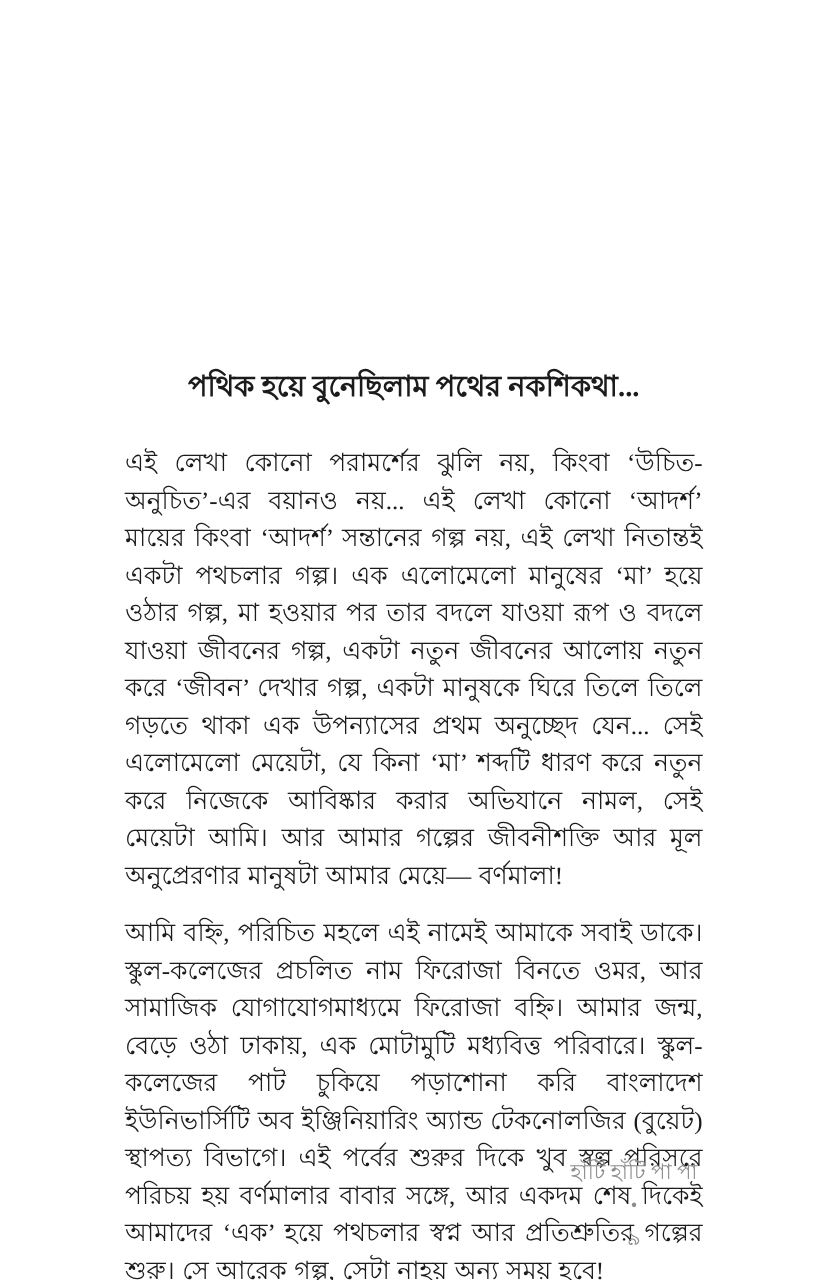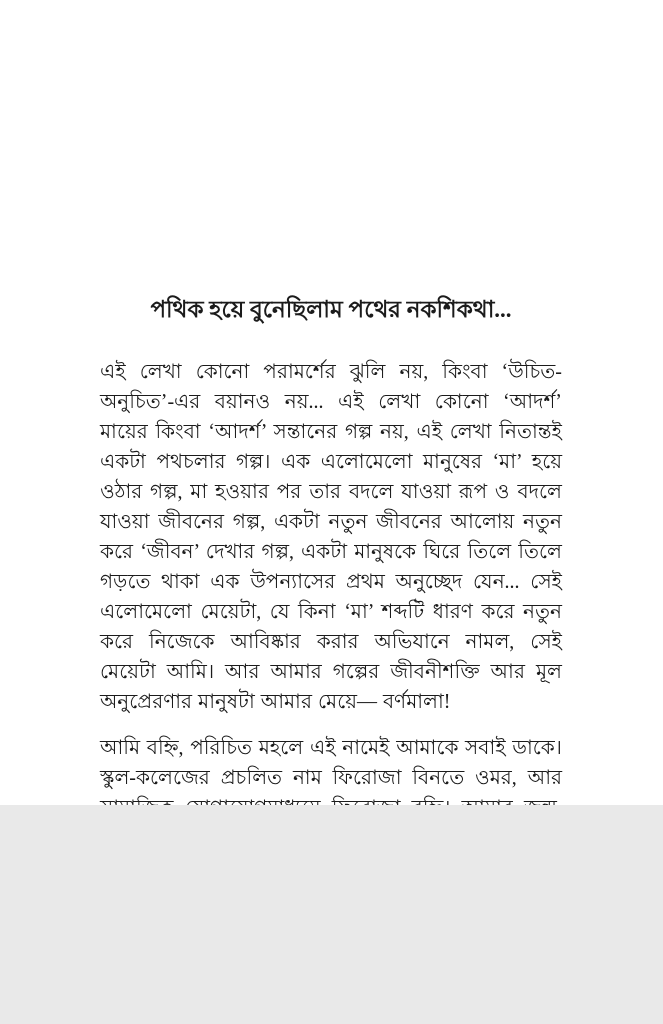--- a/index.html
+++ b/index.html
@@ -3,21 +3,21 @@
 <meta charset="utf-8">
 <style>
   html, body {
     margin: 0;
     padding: 0;
     background: #e9e9e9;
   }
   .book-page {
     position: relative;
     width: 663px;
-    height: 805px;
+    height: 1024px;
     margin: 0 auto;
     background: var(--page-bg, #ffffff);
     font-family: "Liberation Serif", "DejaVu Serif", serif;
     color: var(--body-text, #1b1b1b);
     overflow: hidden;
   }
   .content {
     position: absolute;
     top: 294px;
     left: 100px;

